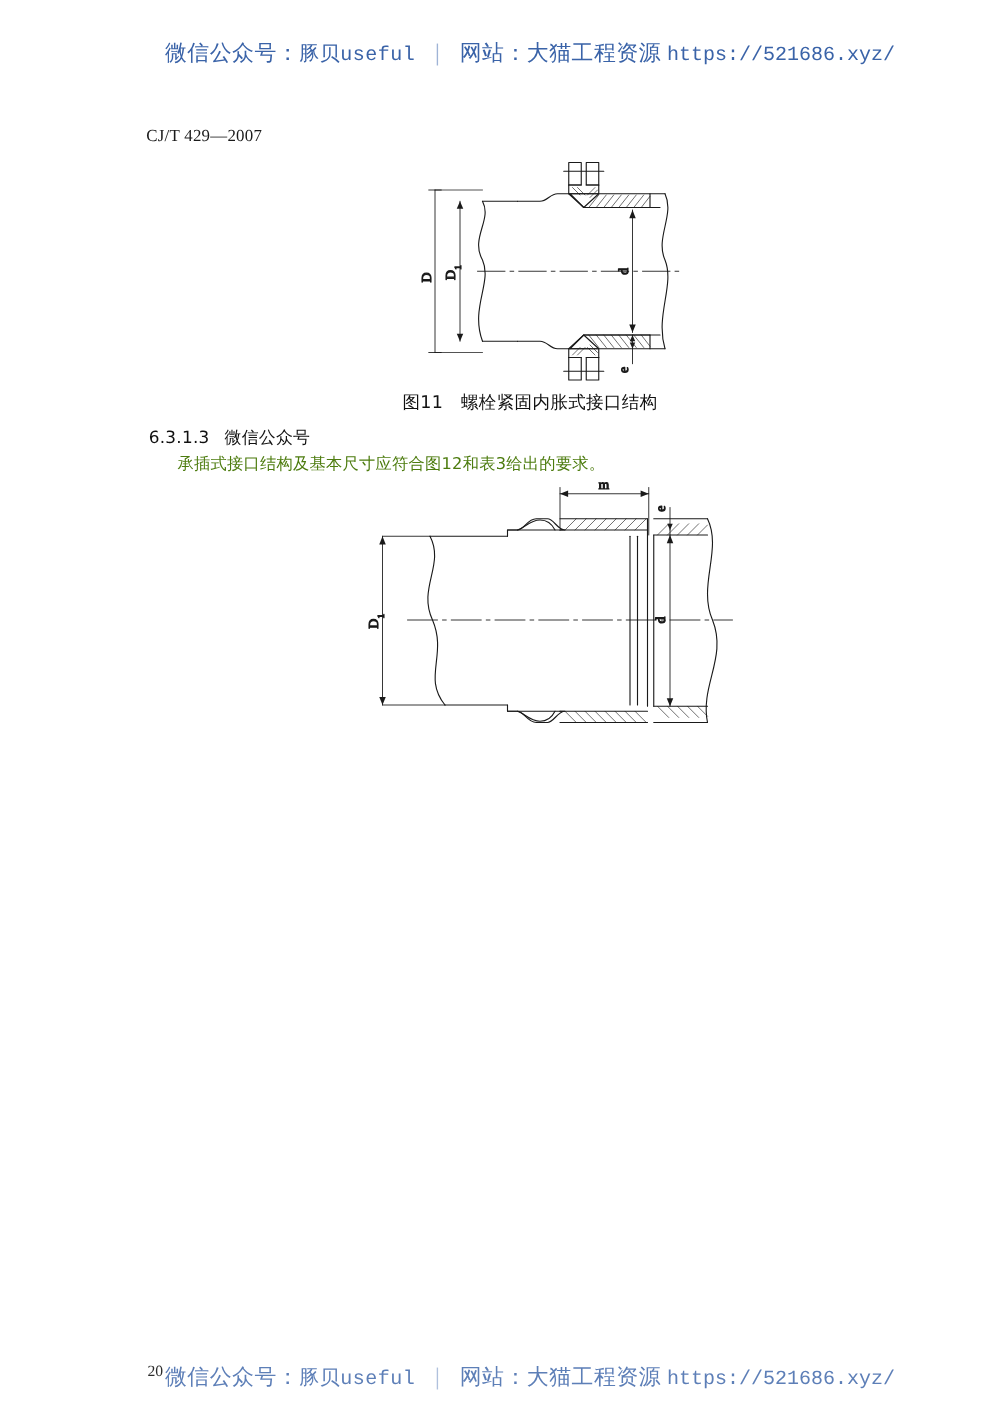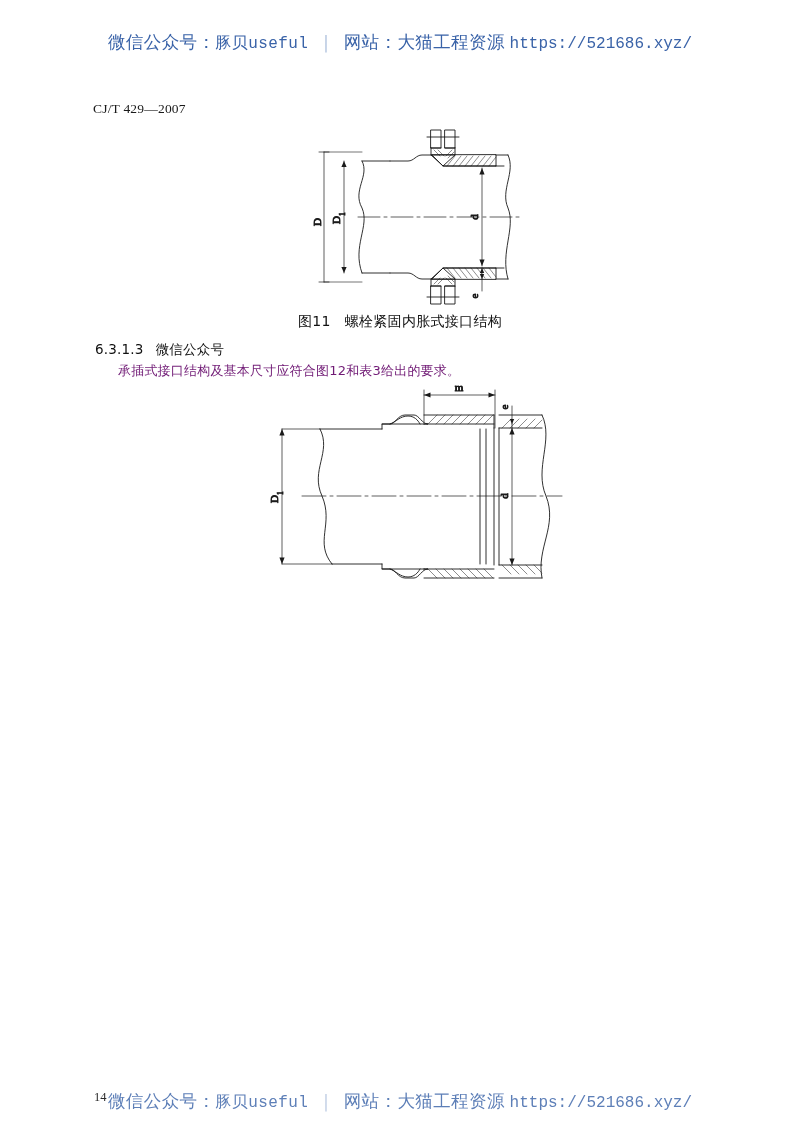--- a/index.html
+++ b/index.html
@@ -14,20 +14,21 @@
     overflow: hidden;
     font-family: "Liberation Serif", "DejaVu Serif", serif;
     color: #1a1a1a;
   }
 
   .page {
     position: absolute;
     inset: 0;
     width: 721px;
     height: 1136px;
+    margin-left: 24px;
   }
 
   
   .watermark {
     position: absolute;
     left: 0;
     width: 800px;
     text-align: center;
     color: #3a63a8;
     font-size: 17.5px;
@@ -87,21 +88,21 @@
     color: #111;
     letter-spacing: 0.2px;
   }
   .clause-heading .num { margin-right: 12px; }
   .body-para {
     position: absolute;
     left: 118px;
     top: 362px;
     font-size: 13px;
     font-family: "DejaVu Sans", sans-serif;
-    color: #701a75;
+    color: #4d7c0f;
     letter-spacing: 0.2px;
   }
 
   
   .page-number {
     position: absolute;
     left: 94px;
     top: 1090px;
     font-size: 12.5px;
     color: #2b2b2b;
@@ -394,19 +395,19 @@
           <path d="M250 46 l-2.6 6.5 h5.2 z" fill="#1a1a1a" stroke="none"></path>
           <path d="M250 183 l-2.6 -6.5 h5.2 z" fill="#1a1a1a" stroke="none"></path>
         </g>
         <text class="dim-label" x="246" y="114" transform="rotate(-90 246 114)" text-anchor="middle">d</text>
 
       </g>
     </svg>
   </div>
 
 
-  <div class="page-number">14</div>
+  <div class="page-number">20</div>
 
   <div class="watermark watermark-bottom">
     <span class="wm-seg">微信公众号：</span><span class="wm-seg wm-latin">豚贝useful</span><span class="wm-sep">｜</span><span class="wm-seg">网站：</span><span class="wm-seg">大猫工程资源</span>&nbsp;<span class="wm-seg wm-url">https://521686.xyz/</span>
   </div>
 
 </div>
 
 </body></html>

